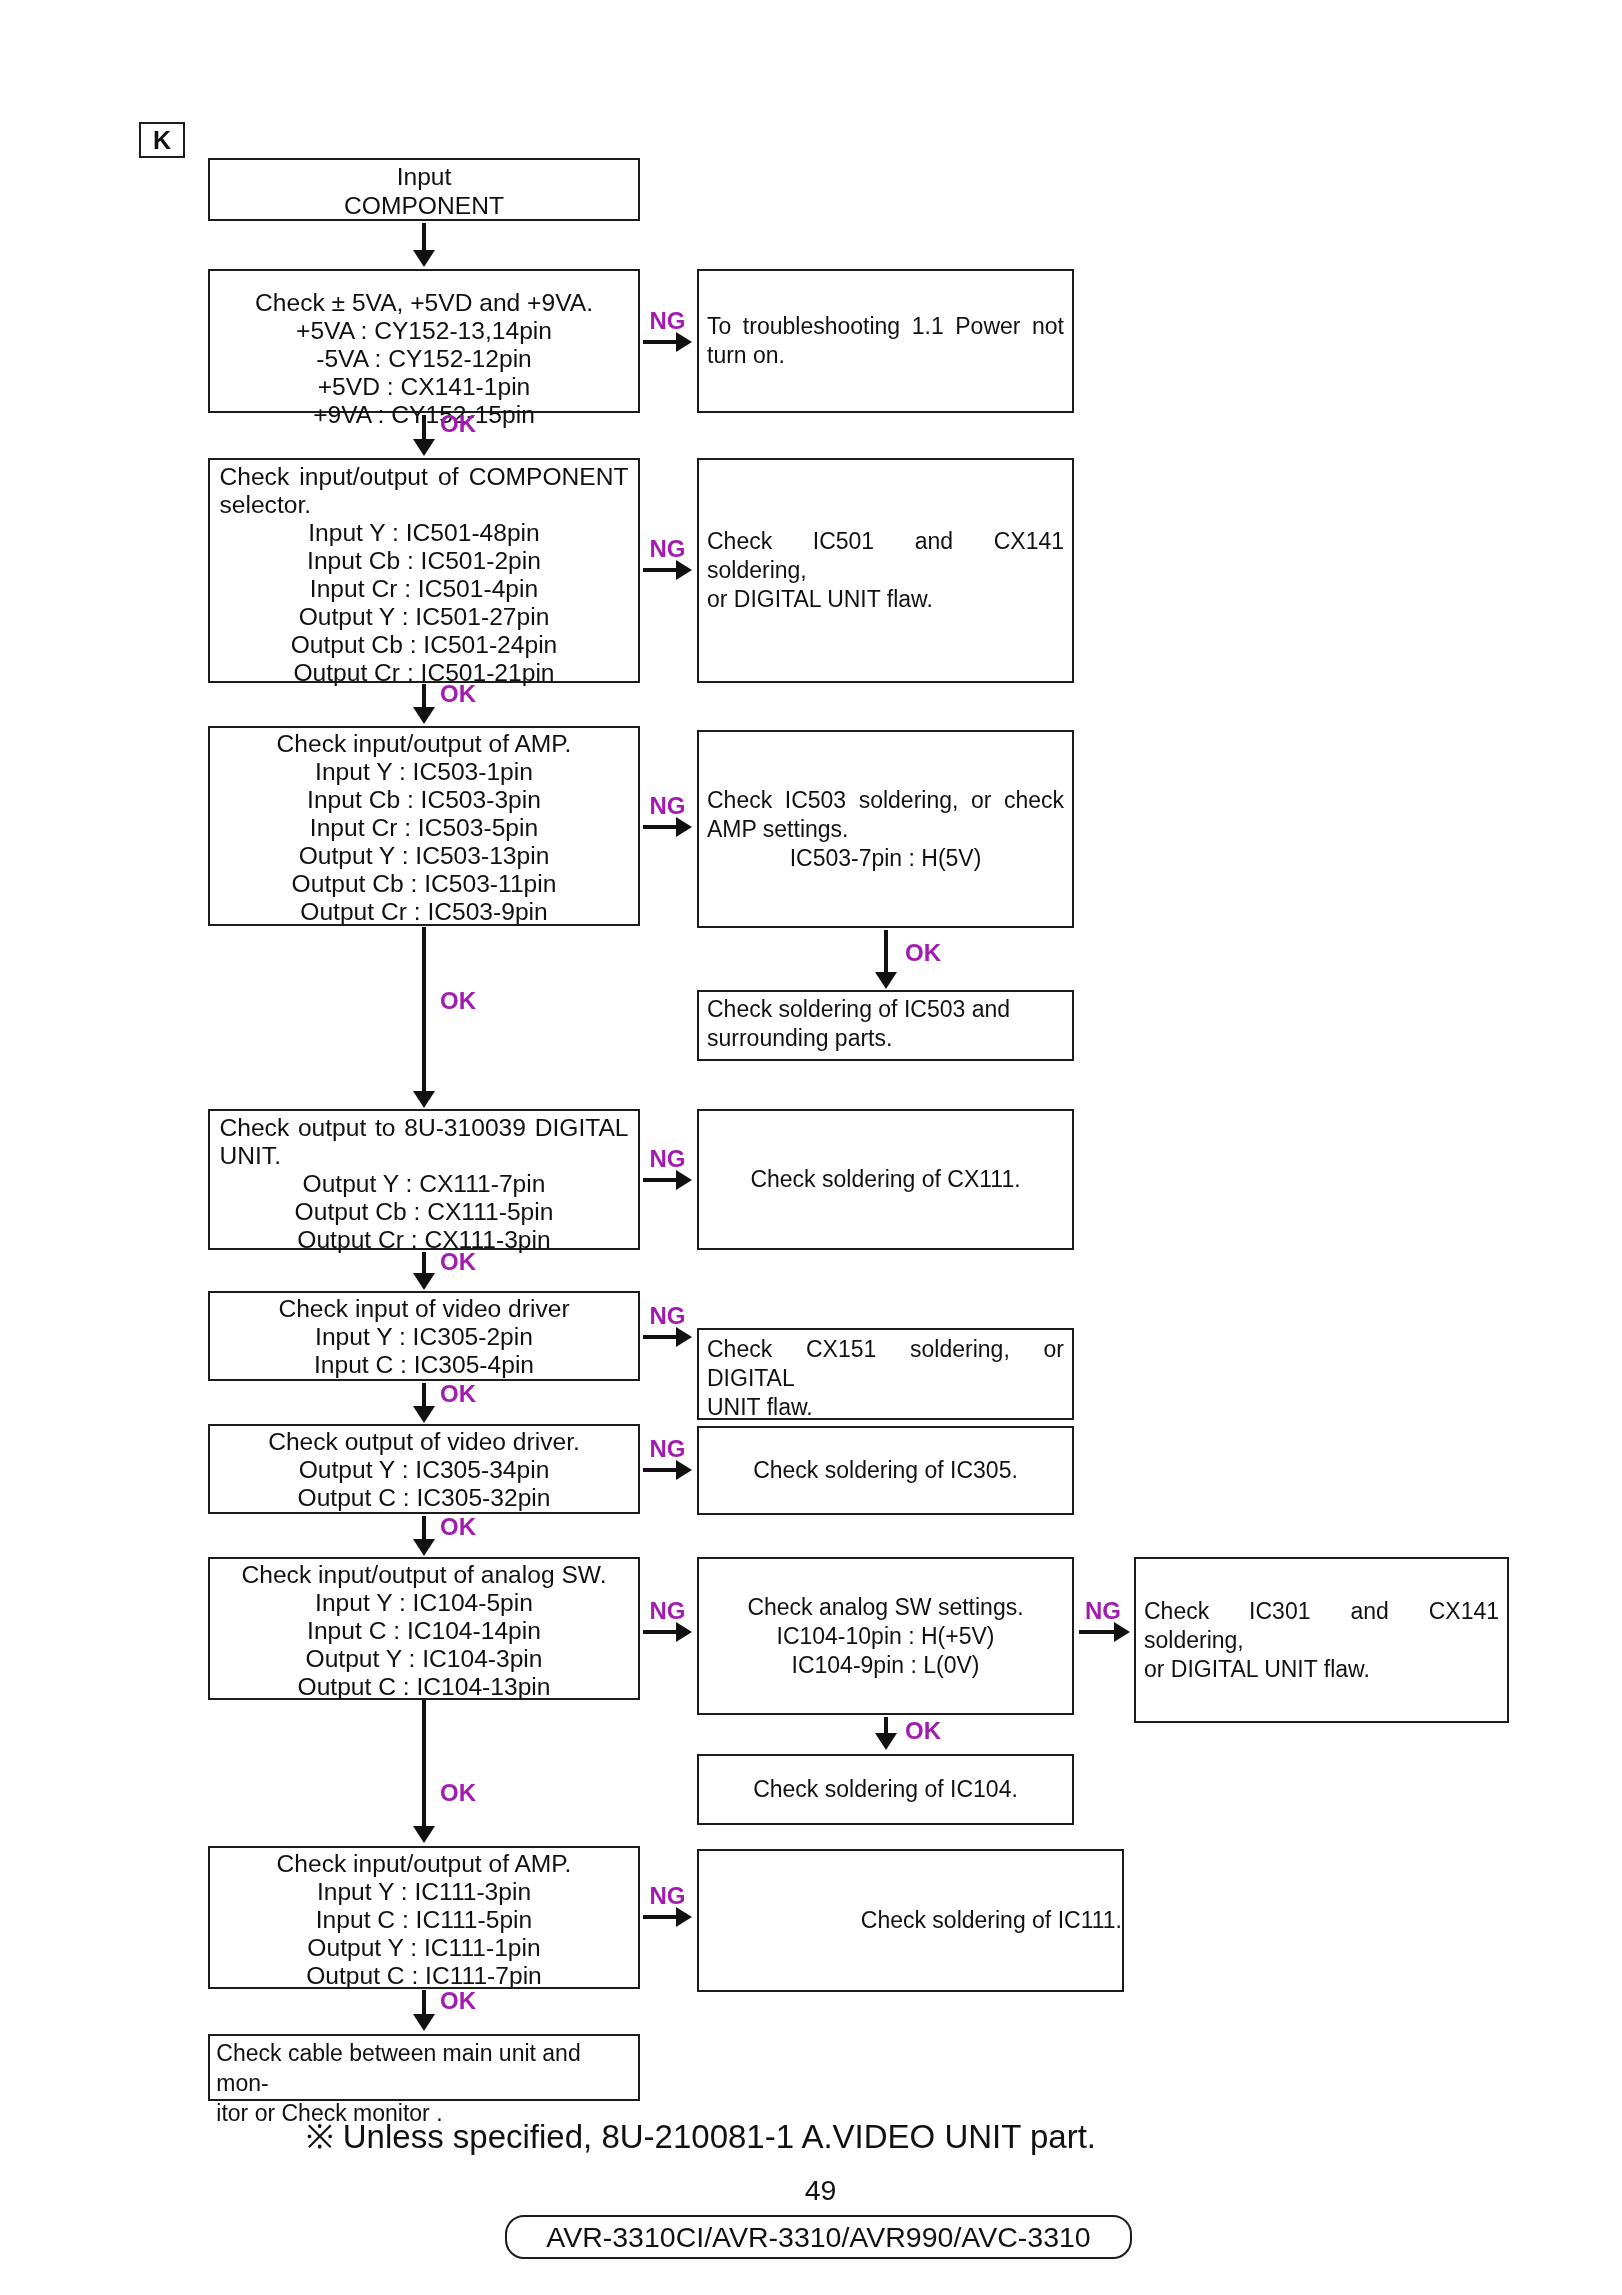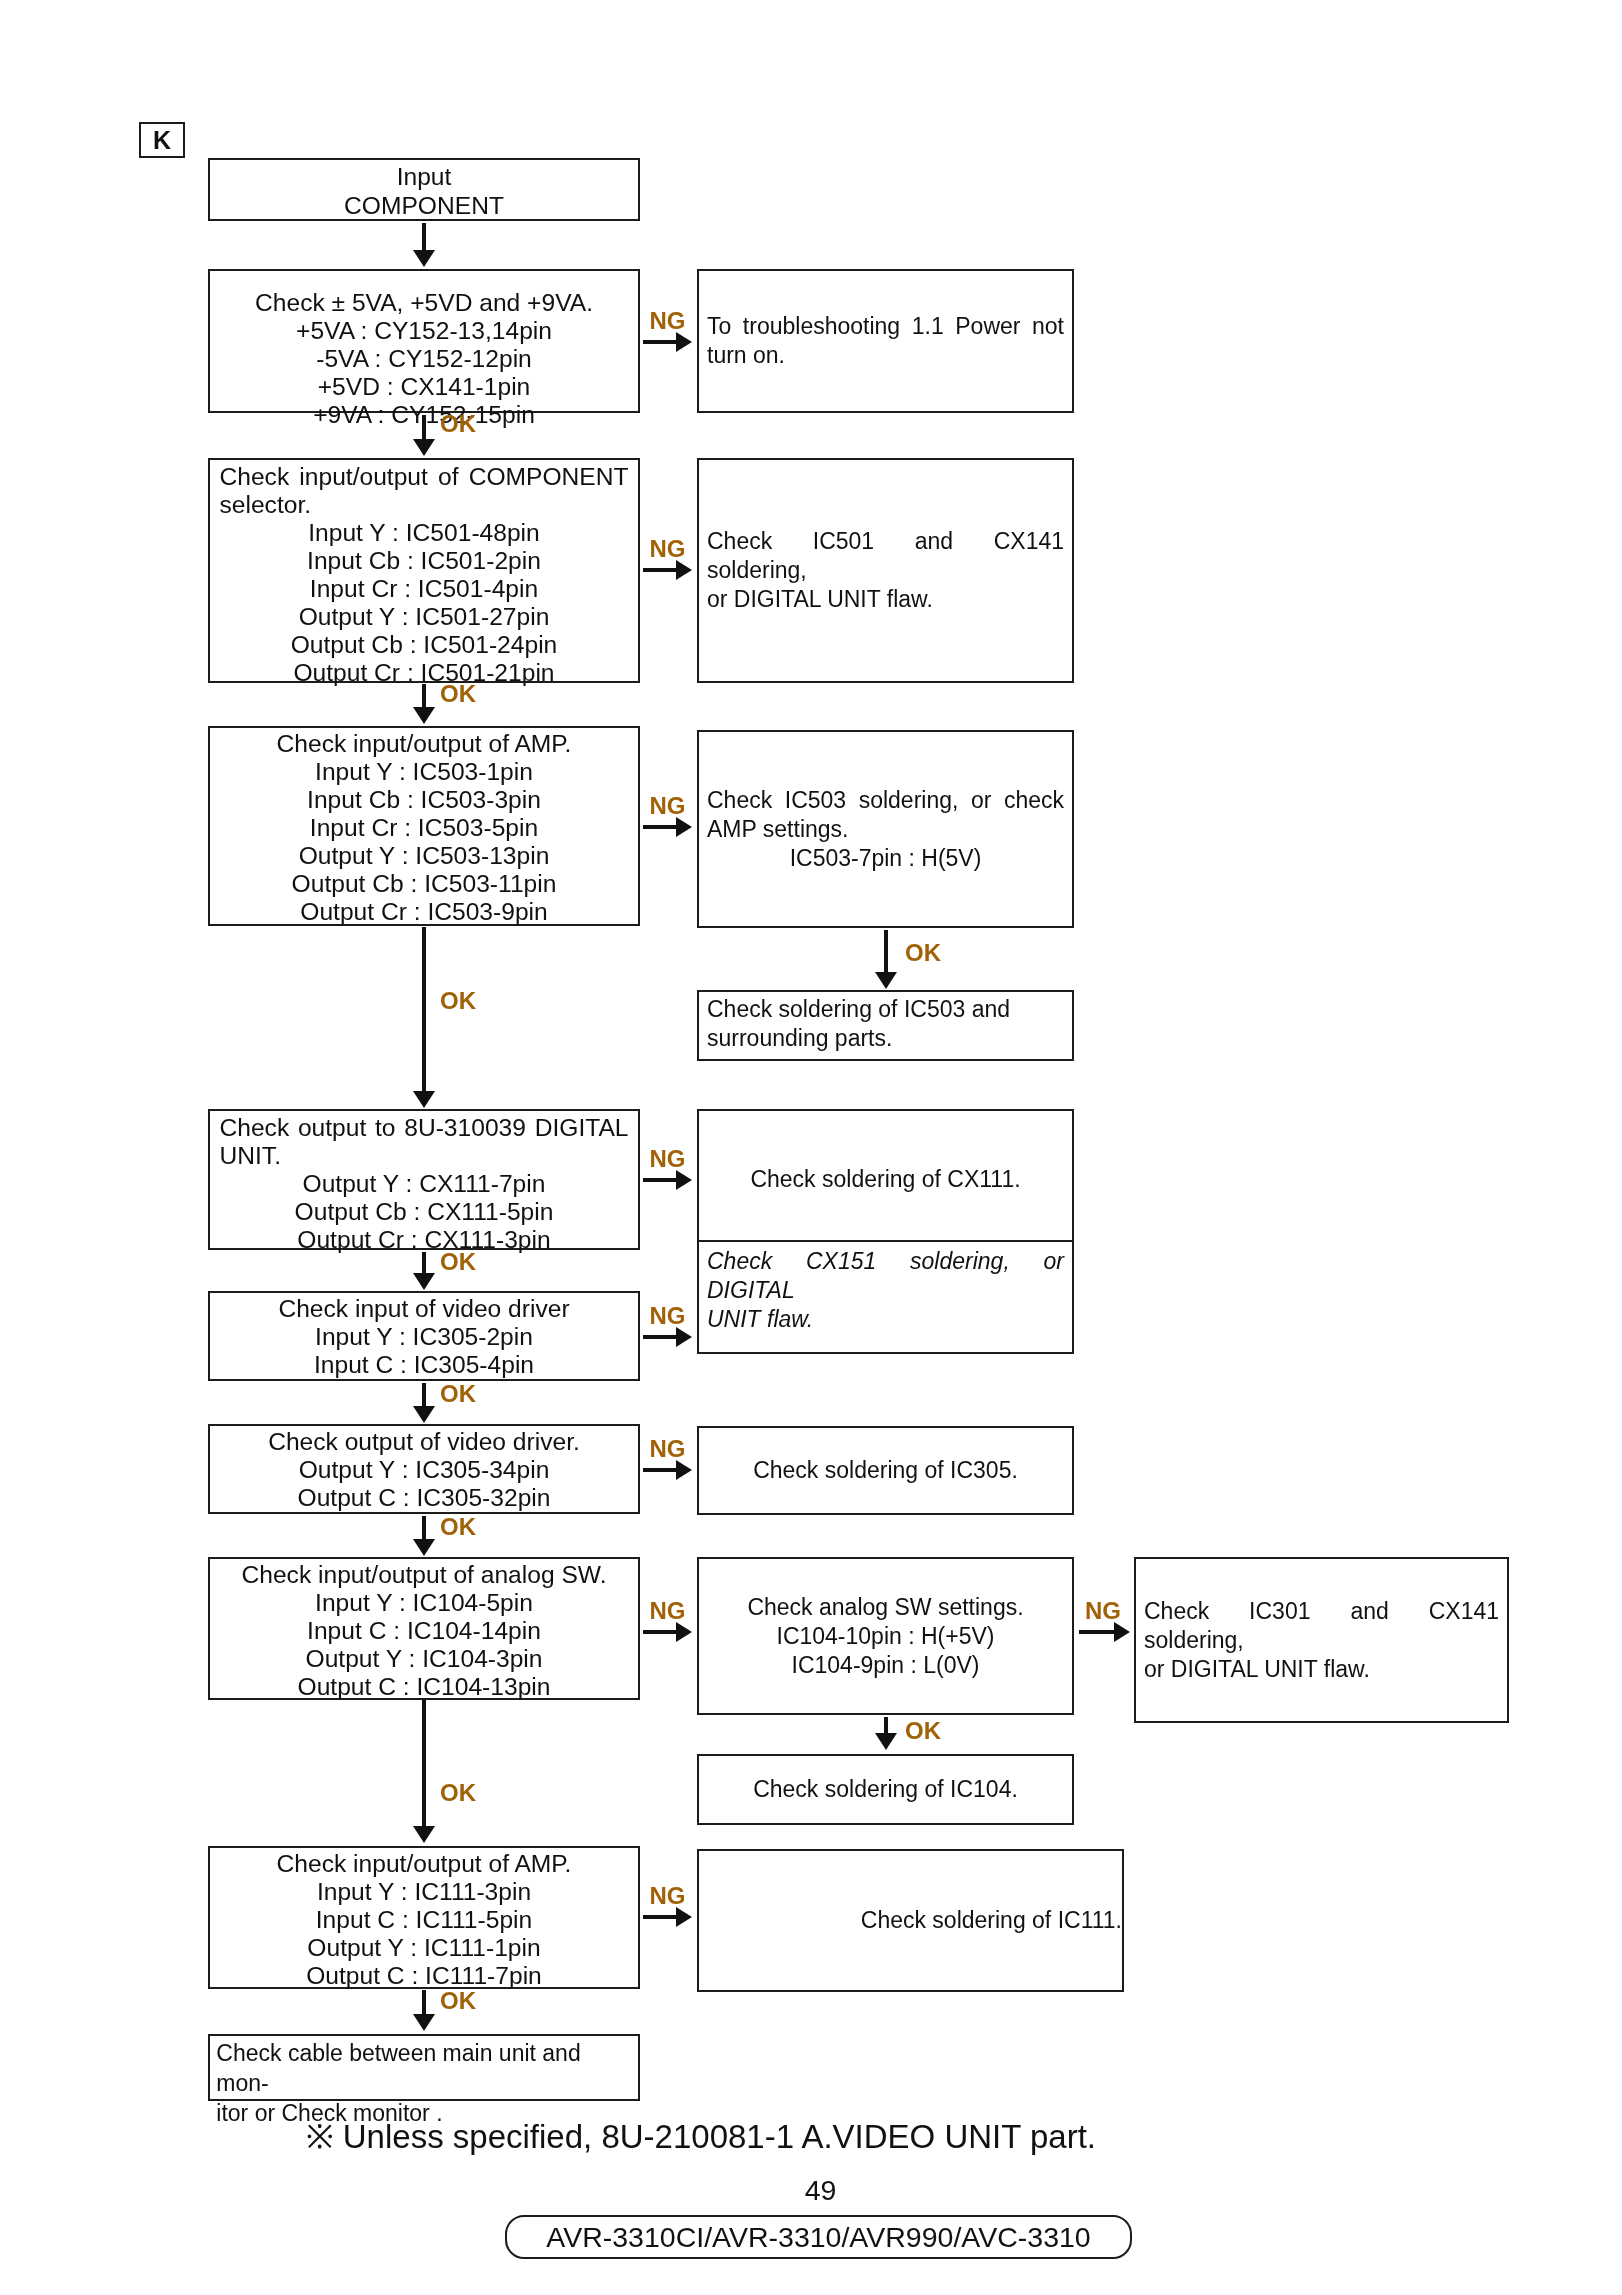--- a/index.html
+++ b/index.html
@@ -4,21 +4,21 @@
 <style>
   html,body{margin:0;padding:0;background:#888;}
   .page{position:relative;width:1622px;height:2295px;background:#ffffff;
         font-family:"Liberation Sans",sans-serif;color:#111;overflow:hidden;}
   .box{position:absolute;border:2.4px solid #1c1c1c;background:#fff;box-sizing:border-box;
        font-size:24.6px;line-height:28px;}
   .rbox{font-size:23px;line-height:29px;}
   .vc{display:flex;flex-direction:column;justify-content:center;}
   .ctr{text-align:center;}
   .jst{text-align:justify;text-align-last:justify;}
-  .lbl{position:absolute;font-weight:bold;font-size:24px;color:#a16207;}
+  .lbl{position:absolute;font-weight:bold;font-size:24px;color:#a21caf;}
   .va{position:absolute;width:24px;}
   .va .vl{position:absolute;left:50%;margin-left:-1.6px;width:3.2px;top:0;bottom:16px;background:#111;}
   .va .vh{position:absolute;bottom:0;left:50%;margin-left:-11px;width:0;height:0;
           border-left:11px solid transparent;border-right:11px solid transparent;border-top:17.4px solid #111;}
   .ha{position:absolute;height:24px;}
   .ha .hl{position:absolute;top:50%;margin-top:-1.6px;height:3.2px;left:0;right:13.5px;background:#111;}
   .ha .hh{position:absolute;right:0;top:50%;margin-top:-10.3px;width:0;height:0;
           border-top:10.3px solid transparent;border-bottom:10.3px solid transparent;border-left:16px solid #111;}
 </style>
 </head>
@@ -161,21 +161,21 @@
     <div>Input Y : IC305-2pin</div>
     <div>Input C : IC305-4pin</div>
   </div>
 
   <div class="lbl ctr" style="left:642px;top:1302px;width:51px;">NG</div>
   <div class="ha" style="left:643px;top:1325px;width:49px;">
     <div class="hl"></div>
     <div class="hh"></div>
   </div>
 
-  <div class="box rbox" style="left:697px;top:1240px;width:377px;height:114px;padding:4.8px 8px;font-style:italic;">
+  <div class="box rbox" style="left:697px;top:1328px;width:377px;height:92px;padding:4.8px 8px;">
     <div class="jst">Check CX151 soldering, or DIGITAL</div>
     <div>UNIT flaw.</div>
   </div>
 
   <div class="va" style="left:412px;top:1383px;height:40px;">
     <div class="vl"></div>
     <div class="vh"></div>
   </div>
   <div class="lbl" style="left:440px;top:1380px;">OK</div>
 

